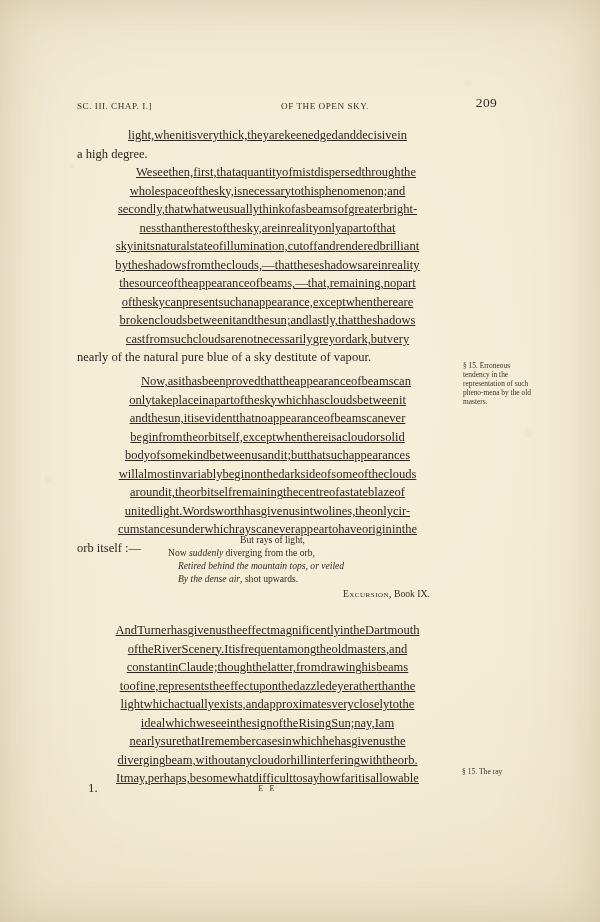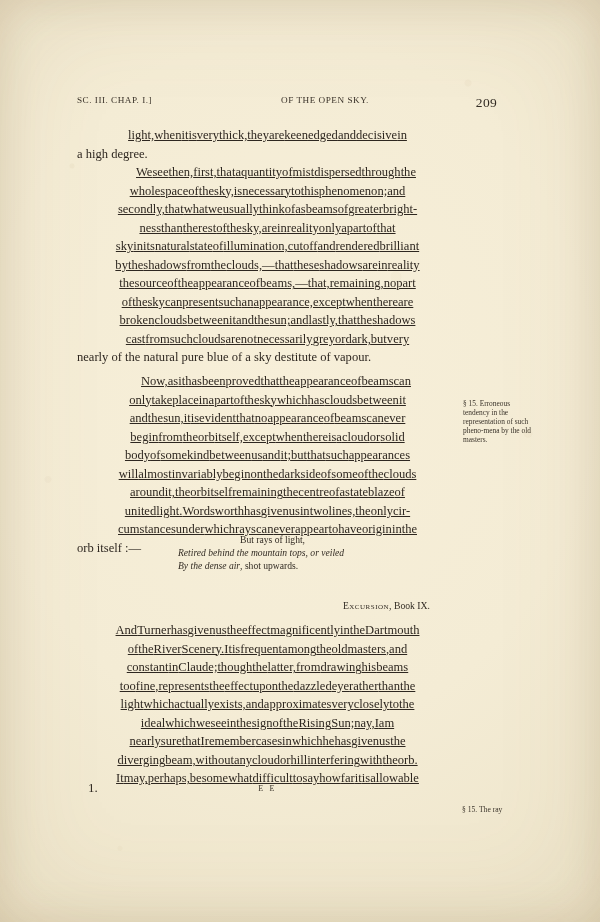--- a/index.html
+++ b/index.html
@@ -49,21 +49,21 @@
     height: 922px;
   }
 
   
   .runhead {
     position: absolute;
     left: 77px;
     top: 95px;
     width: 420px;
     display: flex;
-    align-items: flex-start;
+    align-items: flex-end;
     font-size: 9.2px;
     letter-spacing: .55px;
     color: #3b332a;
   }
   .runhead .rh-left { width: 128px; white-space: nowrap; }
   .runhead .rh-mid  { flex: 1; text-align: center; white-space: nowrap; }
   .runhead .rh-num  {
     width: 52px;
     text-align: right;
     font-size: 13.5px;
@@ -93,21 +93,20 @@
   .j > span { display: inline-block; }
   .indent { padding-left: 17px; }
 
   
   .margin-note {
     position: absolute;
     font-size: 7.4px;
     line-height: 9.1px;
     color: #3a332a;
     text-align: left;
-    margin-top: 38px;
   }
   #note-15 { left: 463px; top: 361px; width: 70px; }
   #note-16 { left: 462px; top: 767px; width: 74px; font-size: 7.6px; }
 
   
   #verse {
     position: absolute;
     left: 160px;
     top: 533px;
     width: 300px;
@@ -123,21 +122,20 @@
   #verse i { font-style: italic; }
   #attrib {
     position: absolute;
     left: 150px;
     top: 588px;
     width: 280px;
     text-align: right;
     font-size: 9.7px;
     white-space: nowrap;
     color: #322b23;
-    margin-top: 12px;
   }
   .smallcaps {
     font-variant: small-caps;
     letter-spacing: .5px;
   }
 
   
   #sig {
     position: absolute;
     left: 88px;
@@ -470,20 +468,21 @@
             <span>the</span>
           </span>
         <span class="ln">orb itself :—</span>
       </p>
     </div>
 
     <div class="margin-note" id="note-15">§ 15. Erroneous tendency in the representation of such pheno-mena by the old masters.</div>
 
     <div id="verse">
       <span class="v v1">But rays of light,</span>
+      <span class="v v2"><span>Now </span><i>suddenly</i><span> diverging from the orb,</span></span>
       <span class="v v3"><i>Retired behind the mountain tops, or veiled</i></span>
       <span class="v v4"><i>By the dense air</i><span>, shot upwards.</span></span>
     </div>
 
     <div id="attrib"><span class="smallcaps">Excursion</span><span>, Book IX.</span></div>
 
     <div class="col" style="top:621px;">
       <p>
         <span class="j">
             <span>And</span>

